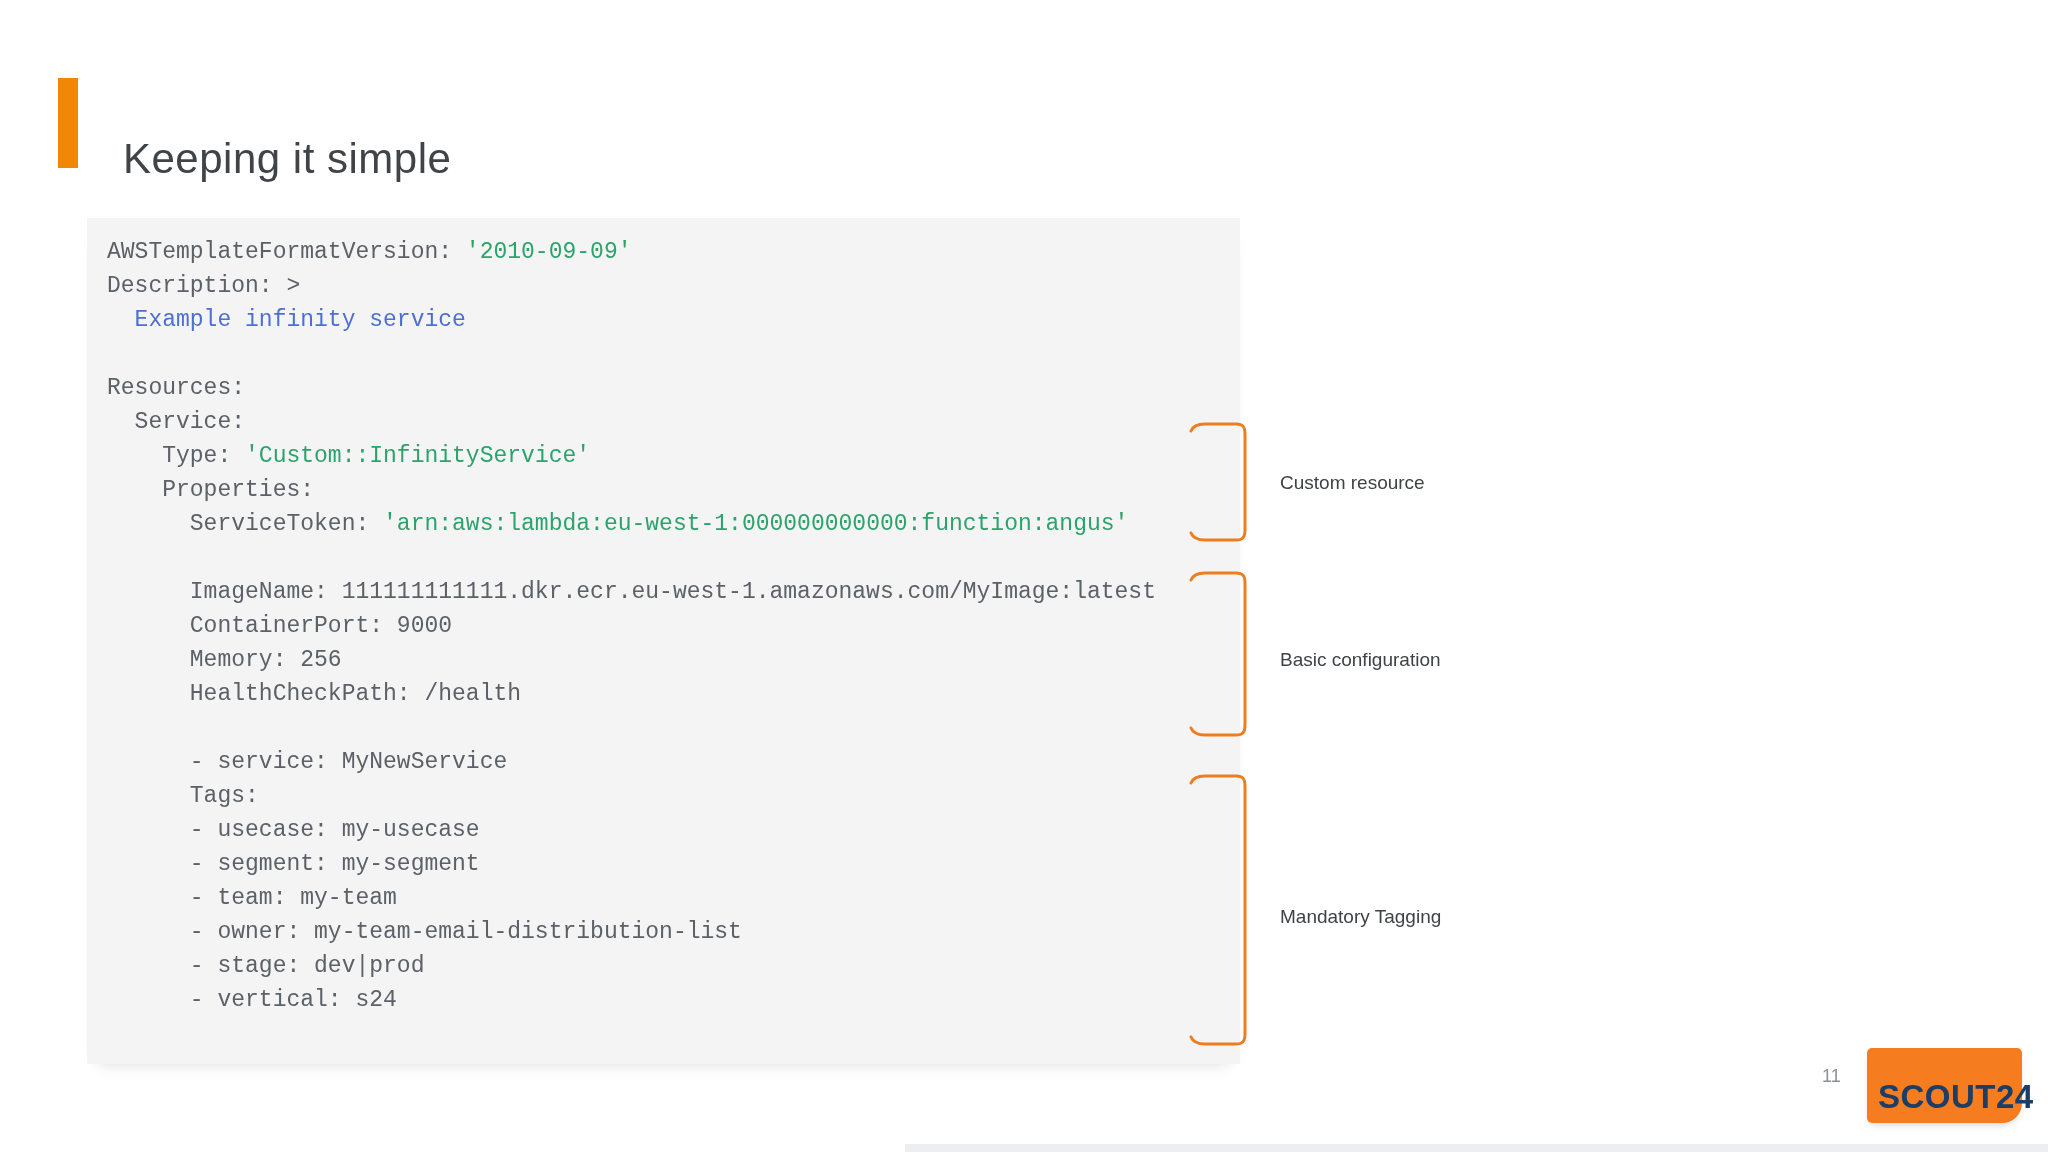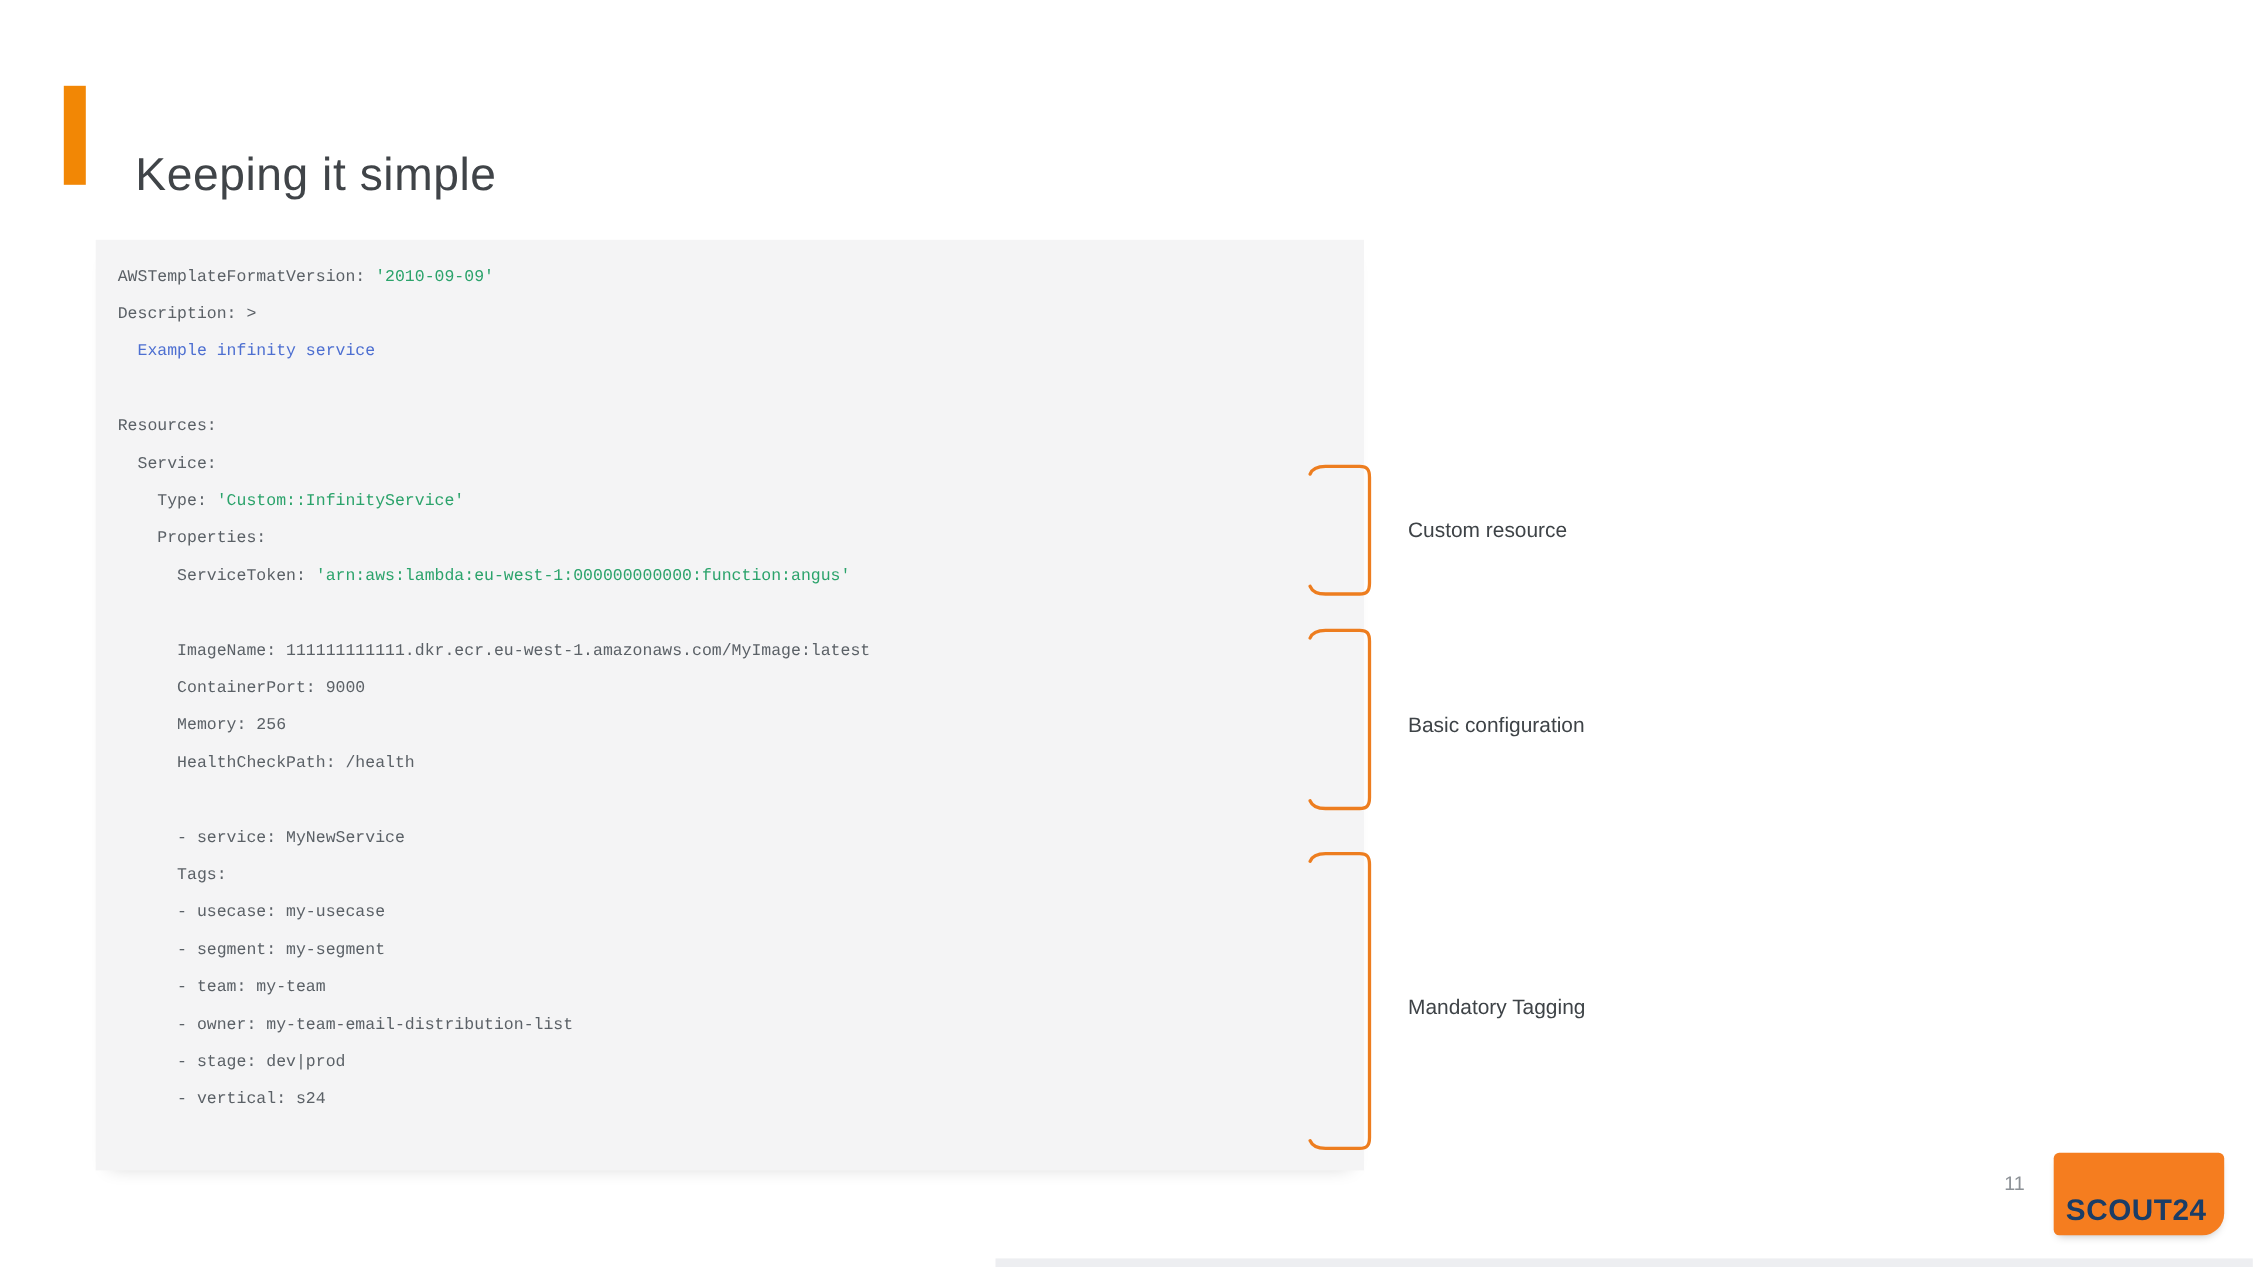--- a/index.html
+++ b/index.html
@@ -16,21 +16,21 @@
     position:absolute;left:123px;top:94px;
     font-size:42px;line-height:74px;font-weight:400;
     color:#404448;letter-spacing:0.5px;
   }
   
   .code-block{
     position:absolute;left:87px;top:218px;width:1153px;height:846px;
     background:#F4F4F5;box-sizing:border-box;
     padding:17px 0 0 20px;
     font-family:"Liberation Mono","DejaVu Sans Mono",monospace;
-    font-size:15px;line-height:34px;
+    font-size:23px;line-height:34px;
     box-shadow:0 10px 16px -12px rgba(0,0,0,0.18);
   }
   .code-line{white-space:pre;height:34px;}
   .c-plain{color:#5B6167;}
   .c-string{color:#2BA36B;}
   .c-literal{color:#4D6FD1;}
   
   .bracket{position:absolute;left:1188px;width:62px;}
   .bracket svg{display:block;}
   #bracket-1{top:421px;height:122px;}
@@ -48,21 +48,21 @@
     position:absolute;left:1822px;top:1066px;
     font-size:18px;color:#8C9196;
   }
   .logo{
     position:absolute;left:1867px;top:1048px;width:155px;height:75px;
     background:#F57D1F;border-radius:5px 5px 20px 5px;
     box-shadow:0 4px 8px -4px rgba(0,0,0,0.25);
   }
   .logo-text{
     position:absolute;left:11px;bottom:7px;
-    font-size:27px;font-weight:700;color:#1B3D66;letter-spacing:0.5px;
+    font-size:33px;font-weight:700;color:#1B3D66;letter-spacing:0.5px;
   }
   .bottom-strip{
     position:absolute;left:905px;right:0;bottom:0;height:8px;
     background:#EDEEF1;
   }
 </style>
 </head>
 <body>
 
 <div class="title-bar"></div>

